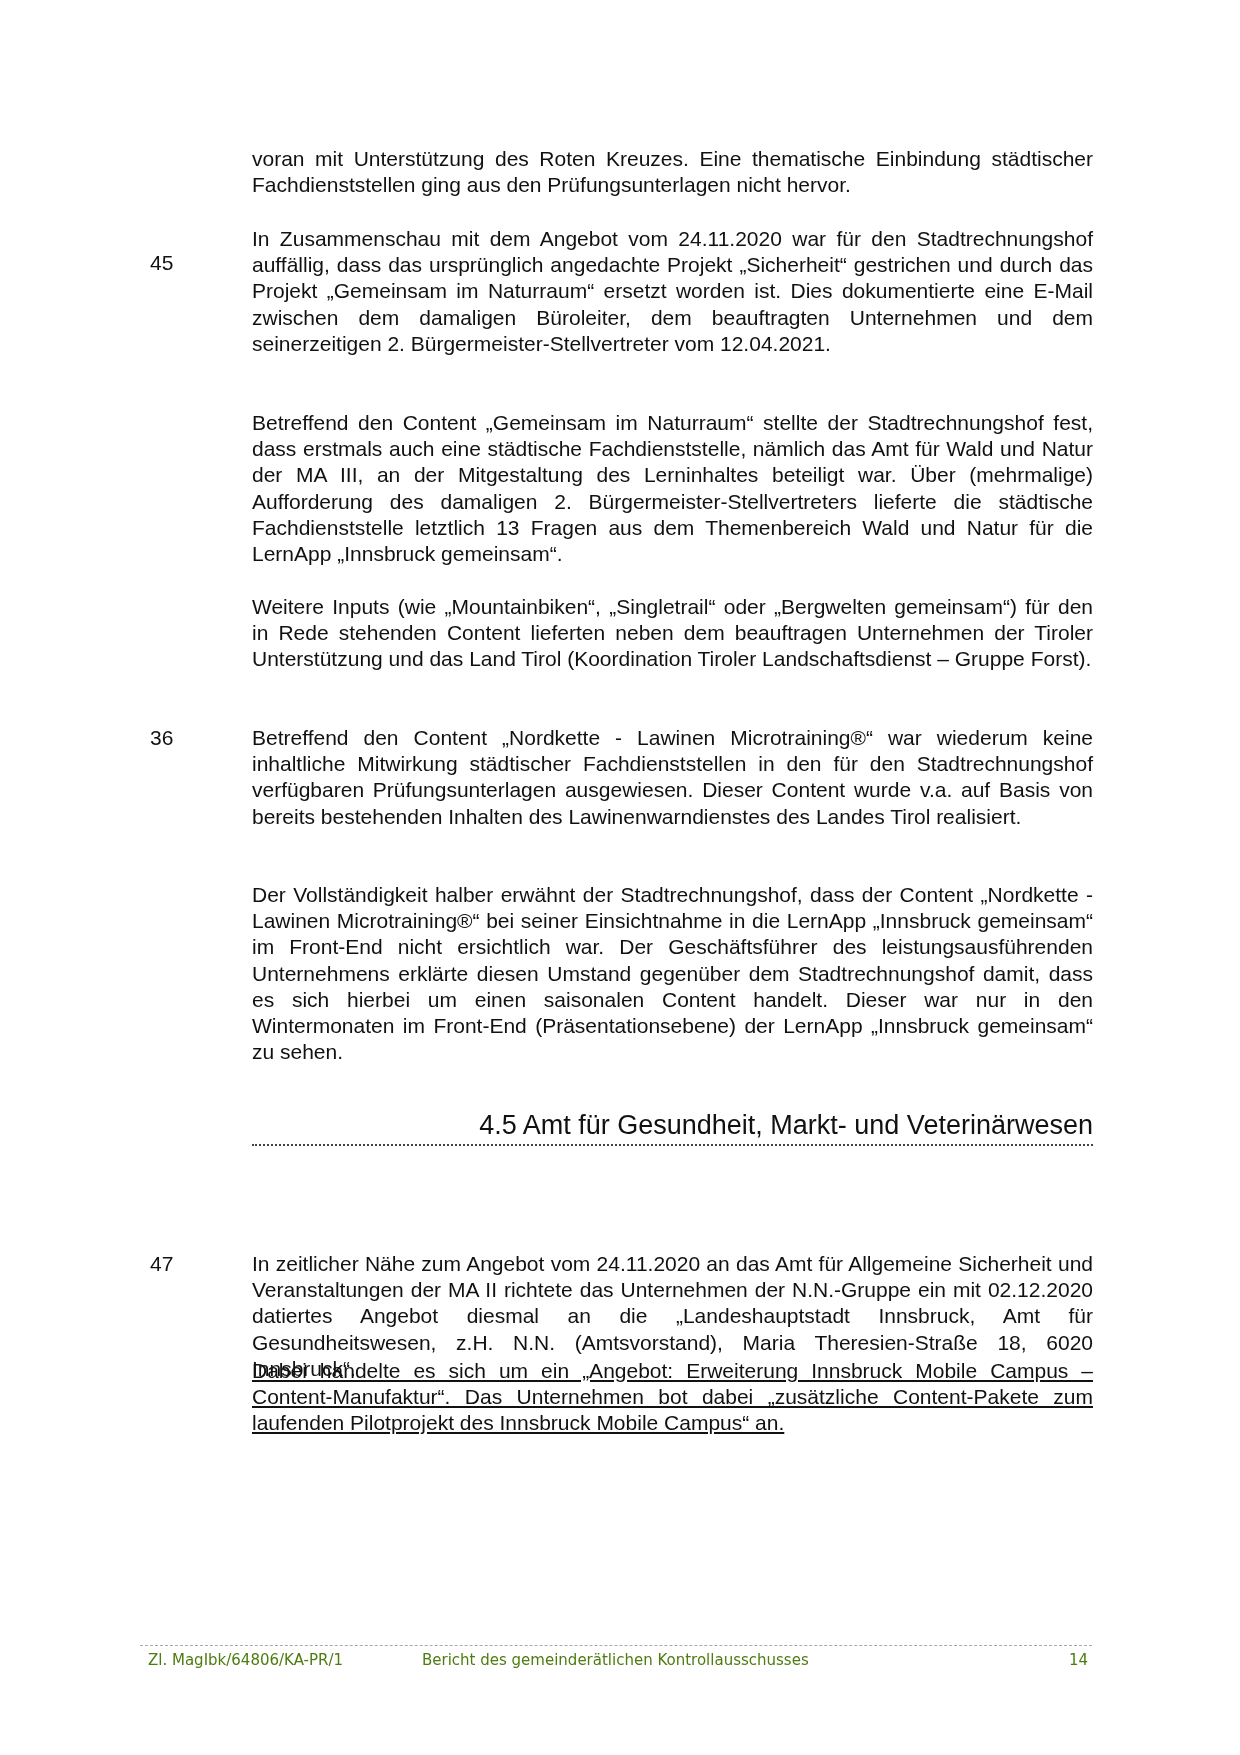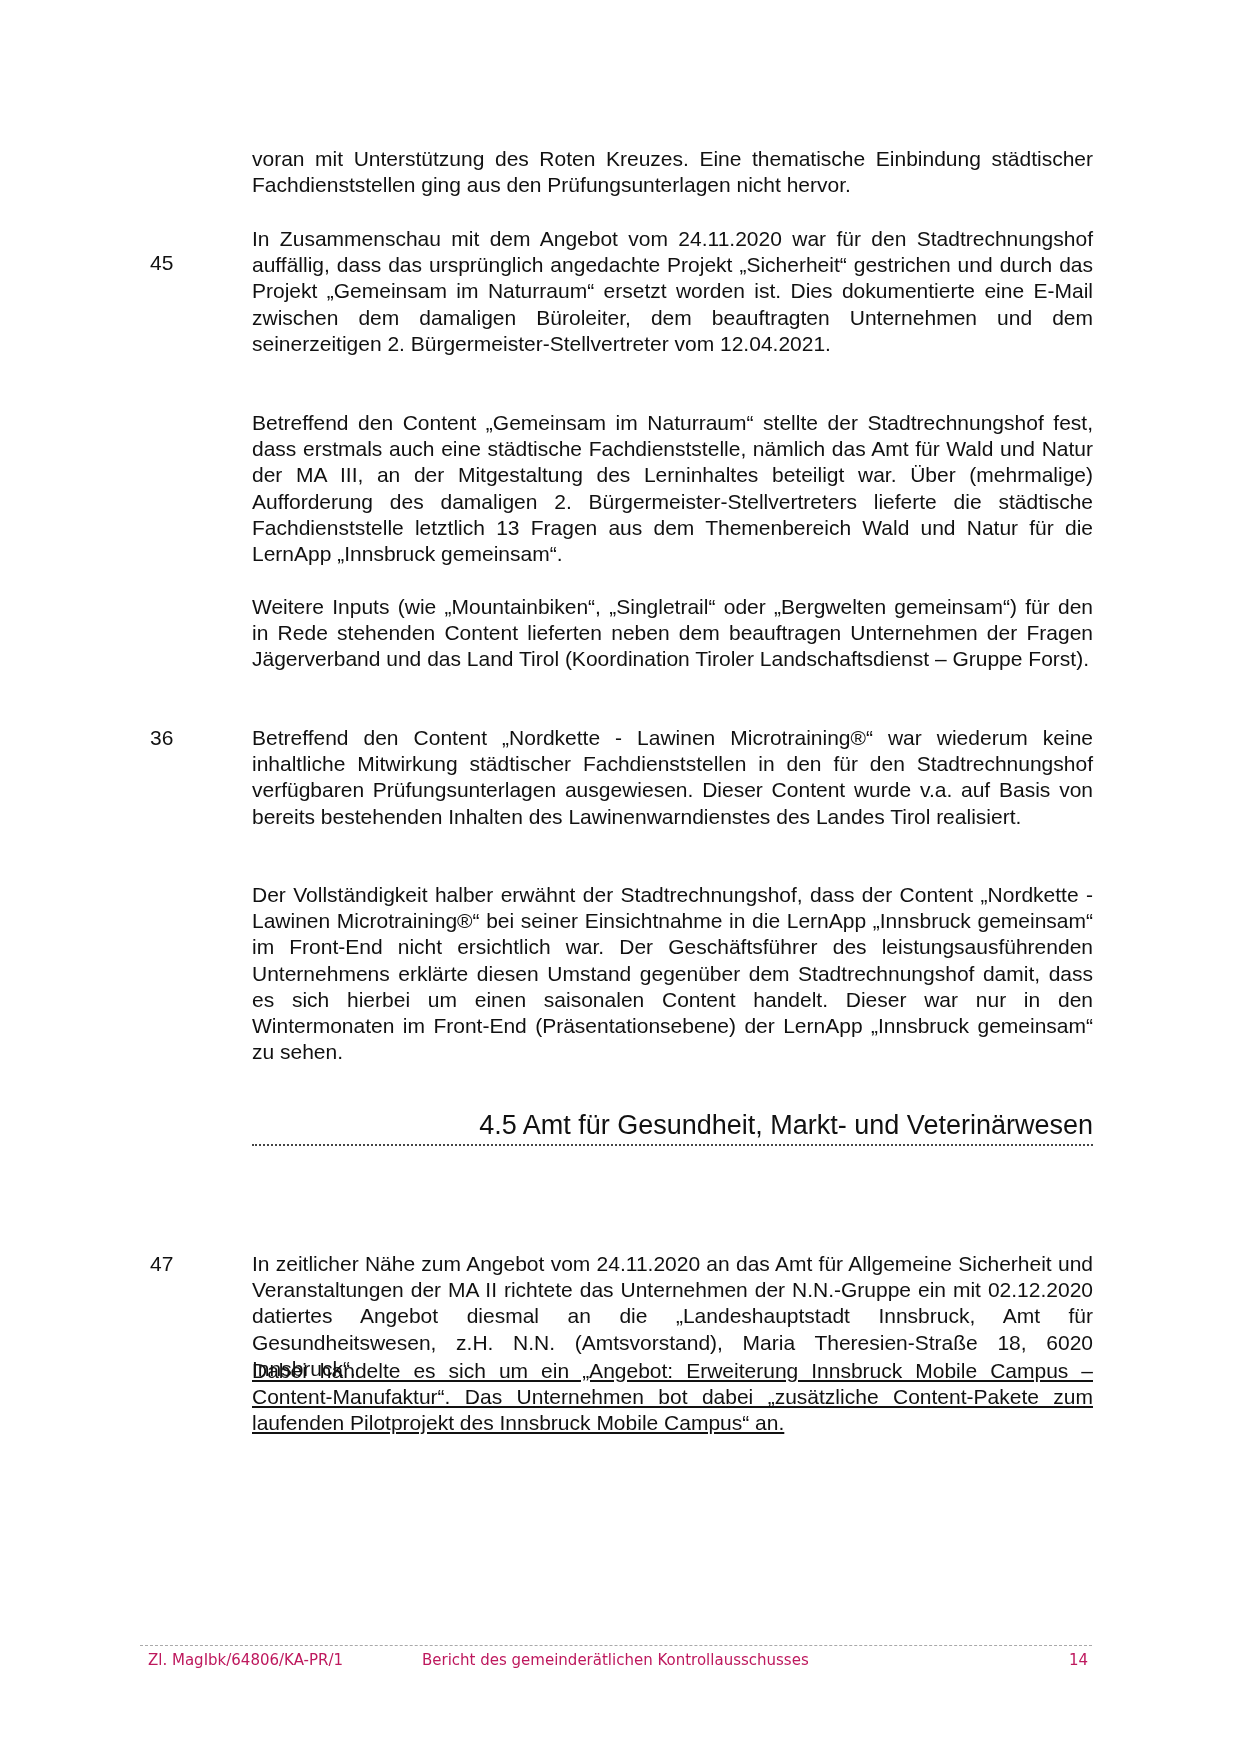--- a/index.html
+++ b/index.html
@@ -6,36 +6,36 @@
   body { width: 1240px; height: 1755px; position: relative; overflow: hidden;
          font-family: "Liberation Sans", sans-serif; color: #111; }
   .page { position: absolute; left: 0; top: 0; width: 1228px; height: 1755px; }
   .block { position: absolute; left: 252px; width: 841px; font-size: 21px; line-height: 26.2px;
            text-align: justify; margin: 0; }
   .num { position: absolute; left: 150px; font-size: 21px; line-height: 26.2px; margin: 0; }
   .heading { position: absolute; left: 252px; width: 841px; text-align: right; font-size: 27px;
              line-height: 26px; padding-bottom: 6px; border-bottom: 2px dotted #444; }
   .footer { position: absolute; left: 140px; width: 952px; top: 1645px;
             border-top: 1px dashed #aaa; padding-top: 4px; height: 24px;
-            font-family: "DejaVu Sans", sans-serif; font-size: 15px; color: #be185d; }
+            font-family: "DejaVu Sans", sans-serif; font-size: 15px; color: #4d7c0f; }
   .footer span { position: absolute; top: 5px; }
 </style>
 </head>
 <body>
 
 <div class="page">
 
   <p class="block" style="top:146px;">voran mit Unterstützung des Roten Kreuzes. Eine thematische Einbindung städtischer Fachdienststellen ging aus den Prüfungsunterlagen nicht hervor.</p>
 
   <p class="num" style="top:226px;margin-top:24px;">45</p>
   <p class="block" style="top:226px;">In Zusammenschau mit dem Angebot vom 24.11.2020 war für den Stadtrechnungshof auffällig, dass das ursprünglich angedachte Projekt „Sicherheit“ gestrichen und durch das Projekt „Gemeinsam im Naturraum“ ersetzt worden ist. Dies dokumentierte eine E-Mail zwischen dem damaligen Büroleiter, dem beauftragten Unternehmen und dem seinerzeitigen 2. Bürgermeister-Stellvertreter vom 12.04.2021.</p>
 
   <p class="block" style="top:410px;">Betreffend den Content „Gemeinsam im Naturraum“ stellte der Stadtrechnungshof fest, dass erstmals auch eine städtische Fachdienststelle, nämlich das Amt für Wald und Natur der MA III, an der Mitgestaltung des Lerninhaltes beteiligt war. Über (mehrmalige) Aufforderung des damaligen 2. Bürgermeister-Stellvertreters lieferte die städtische Fachdienststelle letztlich 13 Fragen aus dem Themenbereich Wald und Natur für die LernApp „Innsbruck gemeinsam“.</p>
 
-  <p class="block" style="top:594px;">Weitere Inputs (wie „Mountainbiken“, „Singletrail“ oder „Bergwelten gemeinsam“) für den in Rede stehenden Content lieferten neben dem beauftragen Unternehmen der Fragen Jägerverband und das Land Tirol (Koordination Tiroler Landschaftsdienst – Gruppe Forst).</p>
+  <p class="block" style="top:594px;">Weitere Inputs (wie „Mountainbiken“, „Singletrail“ oder „Bergwelten gemeinsam“) für den in Rede stehenden Content lieferten neben dem beauftragen Unternehmen der Tiroler Unterstützung und das Land Tirol (Koordination Tiroler Landschaftsdienst – Gruppe Forst).</p>
 
   <p class="num" style="top:725px;">36</p>
   <p class="block" style="top:725px;">Betreffend den Content „Nordkette - Lawinen Microtraining®“ war wiederum keine inhaltliche Mitwirkung städtischer Fachdienststellen in den für den Stadtrechnungshof verfügbaren Prüfungsunterlagen ausgewiesen. Dieser Content wurde v.a. auf Basis von bereits bestehenden Inhalten des Lawinenwarndienstes des Landes Tirol realisiert.</p>
 
   <p class="block" style="top:882px;">Der Vollständigkeit halber erwähnt der Stadtrechnungshof, dass der Content „Nordkette - Lawinen Microtraining®“ bei seiner Einsichtnahme in die LernApp „Innsbruck gemeinsam“ im Front-End nicht ersichtlich war. Der Geschäftsführer des leistungsausführenden Unternehmens erklärte diesen Umstand gegenüber dem Stadtrechnungshof damit, dass es sich hierbei um einen saisonalen Content handelt. Dieser war nur in den Wintermonaten im Front-End (Präsentationsebene) der LernApp „Innsbruck gemeinsam“ zu sehen.</p>
 
   <div class="heading" style="top:1112px;">4.5  Amt für Gesundheit, Markt- und Veterinärwesen</div>
 
   <p class="num" style="top:1251px;">47</p>
   <p class="block" style="top:1251px;">In zeitlicher Nähe zum Angebot vom 24.11.2020 an das Amt für Allgemeine Sicherheit und Veranstaltungen der MA II richtete das Unternehmen der N.N.-Gruppe ein mit 02.12.2020 datiertes Angebot diesmal an die „Landeshauptstadt Innsbruck, Amt für Gesundheitswesen, z.H. N.N. (Amtsvorstand), Maria Theresien-Straße 18, 6020 Innsbruck“.</p>

